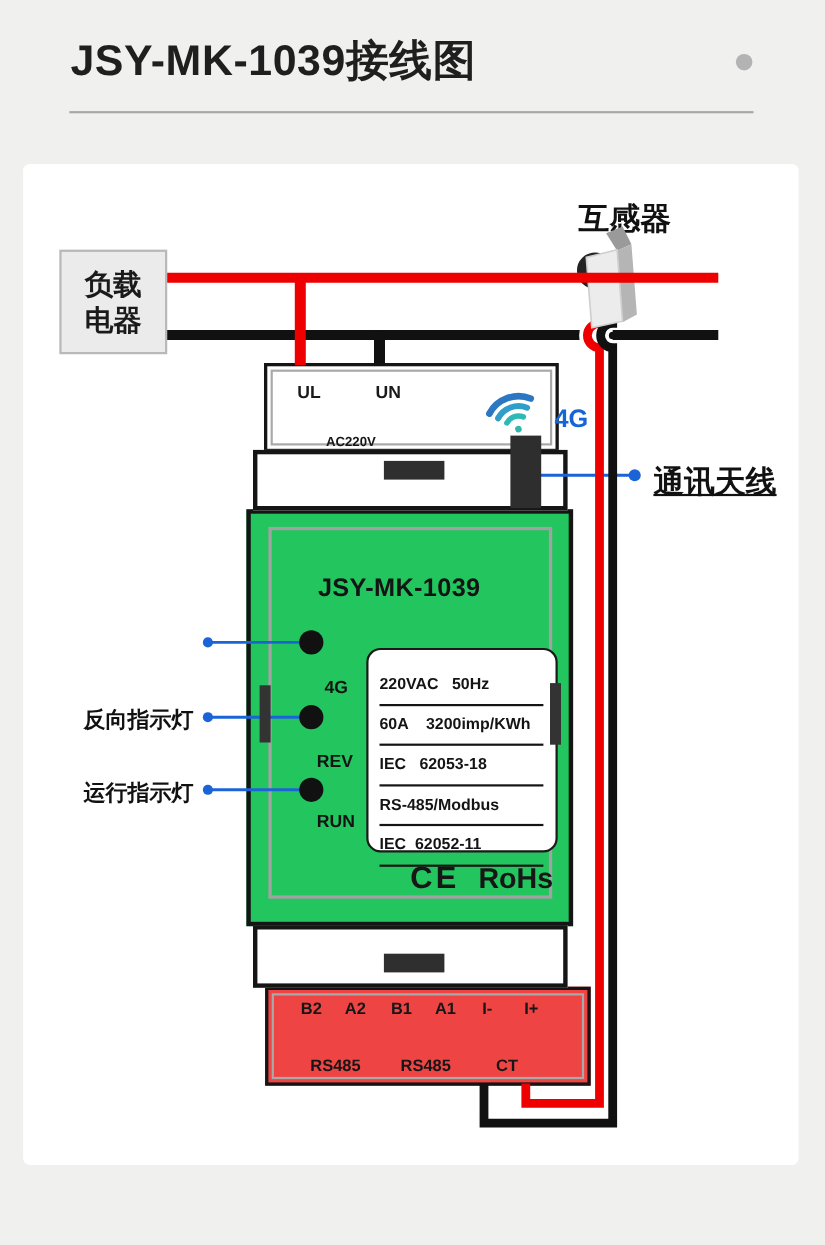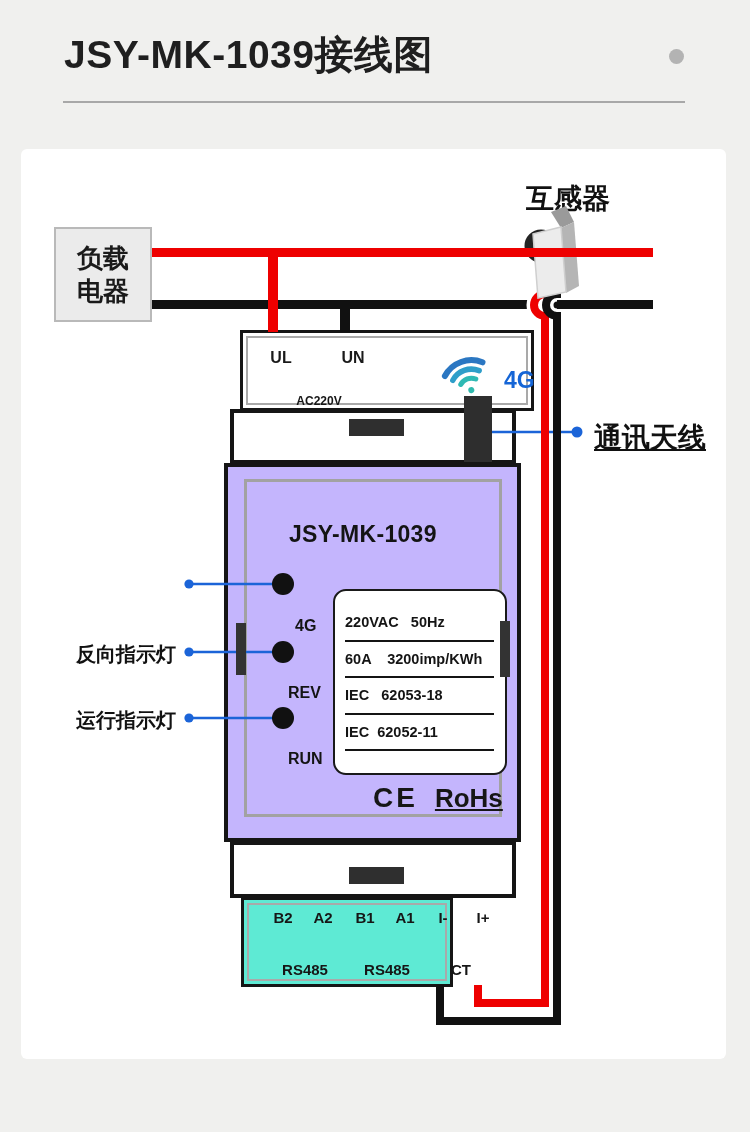--- a/index.html
+++ b/index.html
@@ -39,21 +39,21 @@
   
   .lbl { font-weight:800; color:#111; white-space:nowrap; }
   .lbl-transformer { left:492px; top:31px; width:110px; font-size:28px; }
   .lbl-antenna { left:573px; top:270px; font-size:28px;text-decoration:underline; }
   .led-callout { width:137px; text-align:right; font-size:20px; }
   .lbl-wireless { left:18px; top:424px; }
   .lbl-reverse  { left:18px; top:492px; }
   .lbl-run      { left:18px; top:558px; }
   
   .dev-top {
-    left:219px; top:181px; width:294px; height:81px;
+    left:219px; top:181px; width:268px; height:81px;
     background:#fff; border:3px solid #151515; z-index:1;
   }
   .dev-top-inner {
     position:absolute; inset:3px; border:2px solid #a9a9a9;
   }
   .term { position:absolute; width:60px; text-align:center; }
   .term-label { font-size:16px; font-weight:700; color:#1a1a1a; display:block; }
   .term-circle {
     width:27px; height:27px; border-radius:50%; background:#252525; margin:2px auto 0;
   }
@@ -64,53 +64,53 @@
     left:209px; top:260px; width:286px; height:55px;
     background:#fff; border:4px solid #151515; z-index:2;
   }
   .dev-step2 { top:692px; height:57px; }
   .step-slot {
     position:absolute; left:115px; width:55px; height:17px; background:#2f2f2f;
   }
   .slot1 { top:6px; } .slot2 { top:22px; }
   .dev-body {
     left:203px; top:314px; width:297px; height:379px;
-    background:#c4b5fd; border:4px solid #151515; z-index:1;
+    background:#22c55e; border:4px solid #151515; z-index:1;
   }
   .body-inner {
     position:absolute; left:16px; top:12px; width:258px; height:338px;
     border:3px solid #a2a2a2;
   }
   .model {
     position:absolute; left:42px; top:39px; font-size:23px; font-weight:600;
     letter-spacing:0.3px; color:#141414;
   }
   .led-text { position:absolute; font-size:16px; font-weight:700; color:#141414; }
   .led-4g  { left:48px; top:135px; }
   .led-rev { left:41px; top:202px; }
-  .led-run { left:41px; top:268px; }
+  .led-run { left:41px; top:257px; }
   .spec-box {
     position:absolute; left:86px; top:95px; width:174px; height:186px;
     border:2.5px solid #1a1a1a; border-radius:13px; background:#fff;
     padding:14px 11px 0 10px;
     margin-top:12px;
   }
   .spec-row {
     height:36.5px; display:flex; align-items:center;
     font-size:14.5px; font-weight:600; color:#141414;
     border-bottom:2px solid #141414; white-space:pre;
   }
   .certs {
     position:absolute; left:126px; top:300px; display:flex; align-items:baseline; gap:17px;
   }
   .ce { font-size:28px; font-weight:700; letter-spacing:3px; }
-  .rohs { font-size:26px; font-weight:800;text-decoration:underline; }
+  .rohs { font-size:26px; font-weight:800; }
   .dev-bottom {
-    left:220px; top:748px; width:212px; height:90px;
-    background:#5eead4; border:3px solid #151515; z-index:1;
+    left:220px; top:748px; width:296px; height:90px;
+    background:#ef4444; border:3px solid #151515; z-index:1;
   }
   .dev-bottom-inner { position:absolute; inset:3px; border:2px solid #a9a9a9; }
   .bterm { position:absolute; width:40px; text-align:center; top:4px; }
   .bterm-label { font-size:15px; font-weight:700; display:block; }
   .bterm-circle {
     width:25px; height:25px; border-radius:50%; background:#252525; margin:1px auto 0;
   }
   .bgroup { position:absolute; top:56px; font-size:15px; font-weight:700; transform:translateX(-50%); }
   
   .wifi-4g {
@@ -160,20 +160,21 @@
   <div class="abs dev-body">
     <div class="body-inner">
       <div class="model">JSY-MK-1039</div>
       <div class="led-text led-4g">4G</div>
       <div class="led-text led-rev">REV</div>
       <div class="led-text led-run">RUN</div>
       <div class="spec-box">
         <div class="spec-row">220VAC   50Hz</div>
         <div class="spec-row">60A    3200imp/KWh</div>
         <div class="spec-row">IEC   62053-18</div>
+        <div class="spec-row">RS-485/Modbus</div>
         <div class="spec-row">IEC  62052-11</div>
       </div>
       <div class="certs">
         <span class="ce">CE</span>
         <span class="rohs">RoHs</span>
       </div>
     </div>
   </div>
 
   <div class="abs dev-step dev-step2">

